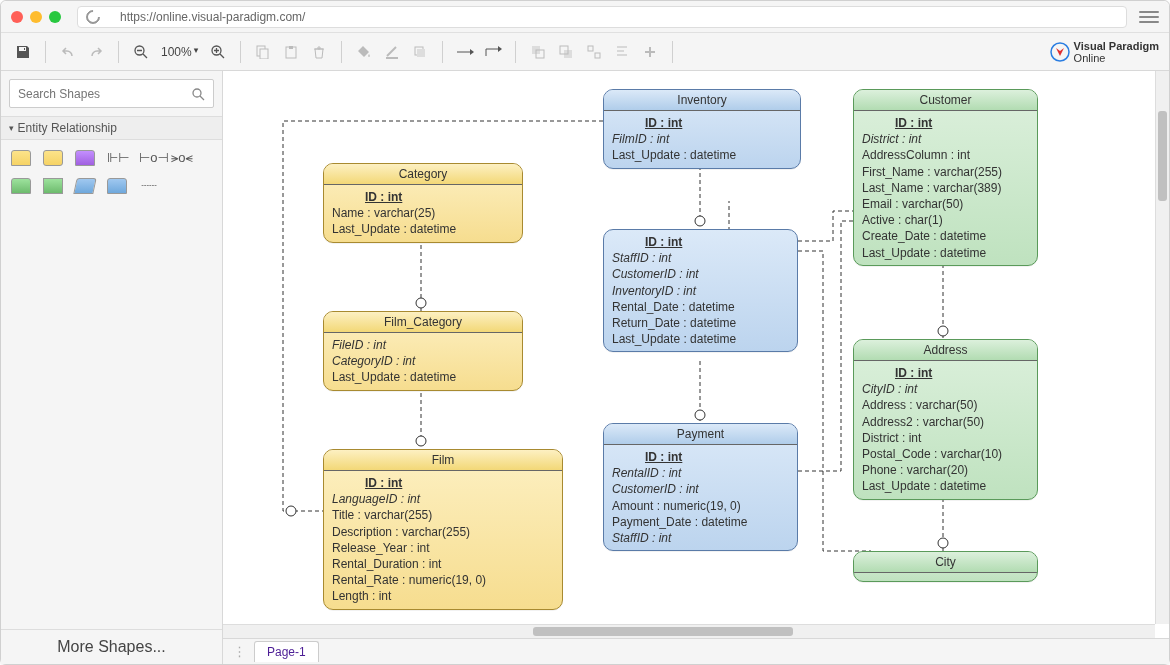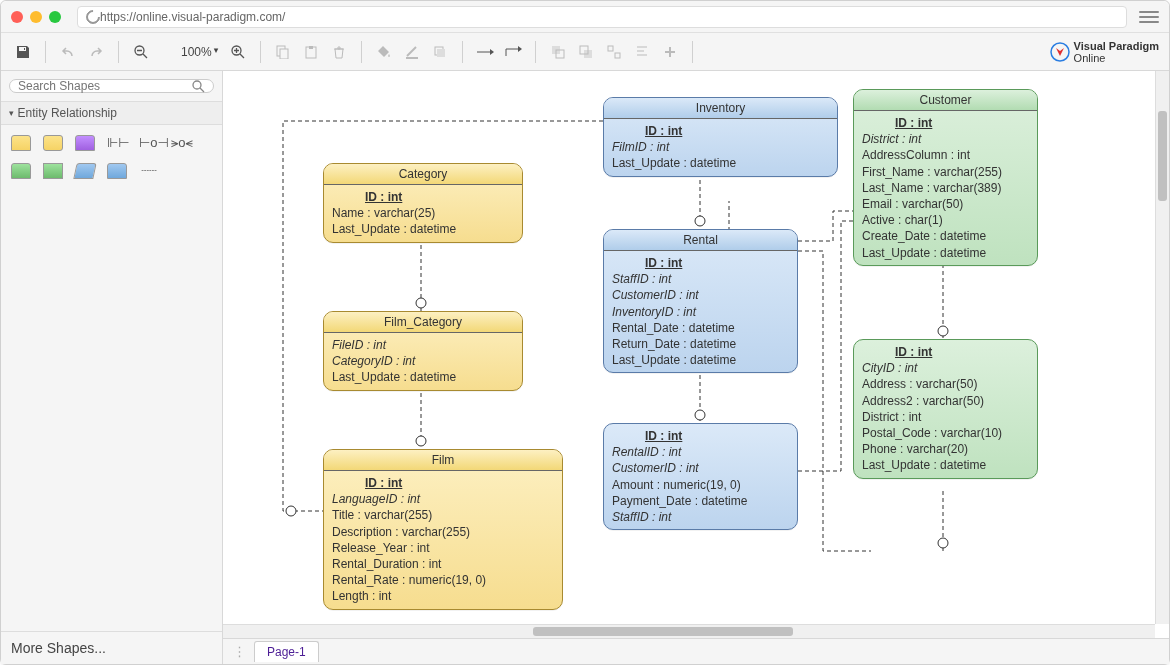--- a/index.html
+++ b/index.html
@@ -4,44 +4,44 @@
 <style>
 * { box-sizing: border-box; margin: 0; padding: 0; }
 body { font-family: Arial, Helvetica, sans-serif; font-size: 13px; color: #333; background: #fff; width: 1170px; height: 665px; overflow: hidden; }
 .window { width: 1170px; height: 665px; border: 1px solid #d0d0d0; border-radius: 6px; background: #fff; position: relative; display: flex; flex-direction: column; box-shadow: 0 1px 3px rgba(0,0,0,0.1); }
 
 
 .titlebar { height: 32px; background: #f5f5f5; border-bottom: 1px solid #e0e0e0; display: flex; align-items: center; padding: 0 10px; border-radius: 6px 6px 0 0; }
 .traffic { display: flex; gap: 7px; margin-right: 16px; }
 .dot { width: 12px; height: 12px; border-radius: 50%; }
 .dot.r { background: #ff5f57; } .dot.y { background: #febc2e; } .dot.g { background: #28c840; }
-.urlbox { flex: 1; background: #fff; border: 1px solid #ddd; border-radius: 4px; height: 22px; display: flex; align-items: center; padding: 0 8px; gap: 0; color: #666; font-size: 12px; }
+.urlbox { flex: 1; background: #fff; border: 1px solid #ddd; border-radius: 4px; height: 22px; display: flex; align-items: center; padding: 0 8px; gap: 20px; color: #666; font-size: 12px; }
 .ham { margin-left: 12px; width: 20px; height: 20px; display: flex; flex-direction: column; justify-content: center; gap: 3px; cursor: pointer; }
 .ham div { height: 2px; background: #888; border-radius: 1px; }
 
 
 .toolbar { height: 38px; background: #f5f5f5; border-bottom: 1px solid #d8d8d8; display: flex; align-items: center; padding: 0 10px; gap: 4px; }
 .tbtn { width: 24px; height: 24px; display: flex; align-items: center; justify-content: center; color: #555; cursor: pointer; border-radius: 2px; }
 .tbtn.disabled { color: #bbb; cursor: default; }
 .tsep { width: 1px; height: 22px; background: #d0d0d0; margin: 0 6px; }
-.zoom { font-size: 12px; color: #444; padding: 0 4px; display:flex; align-items:flex-start; gap:2px;margin-left:20px;}
+.zoom { font-size: 12px; color: #444; padding: 0 4px; display:flex; align-items:flex-start; gap:2px;}
 .logo { margin-left: auto; display: flex; align-items: center; gap: 4px; font-size: 11px; color: #333; }
 .logo b { font-weight: bold; }
 
 
 .main { flex: 1; display: flex; overflow: hidden; }
 .sidebar { width: 222px; background: #f5f5f5; border-right: 1px solid #d8d8d8; display: flex; flex-direction: column; }
 .searchbar { padding: 8px; }
-.searchbox { display: flex; align-items: center; background: #fff; border: 1px solid #ccc; border-radius: 12px; height: 14px; padding: 3px 8px; }
+.searchbox { display: flex; align-items: center; background: #fff; border: 1px solid #ccc; border-radius: 2px; height: 29px; padding: 3px 8px; }
 .searchbox input { border: none; outline: none; flex: 1; font-size: 12px; background: transparent; }
 .section-head { background: #eee; padding: 4px 8px; font-size: 12px; color: #555; border-top: 1px solid #ddd; border-bottom: 1px solid #ddd; display:flex; align-items:center; gap:4px;}
 .palette { padding: 10px; display: flex; flex-wrap: wrap; gap: 12px; }
 .pal-item { width: 20px; height: 16px; border: 1px solid #999; border-radius: 3px 3px 0 0; cursor: pointer; }
 .pal-y{background:linear-gradient(#fce38a,#f6d365);} .pal-p{background:linear-gradient(#c38fff,#a060e0);} .pal-g{background:linear-gradient(#9de29d,#6dbb6d);} .pal-b{background:linear-gradient(#a0c8f0,#6fa8dc);}
-.more-shapes { margin-top: auto; padding: 8px 10px; font-size: 14px; color: #444; border-top: 1px solid #ddd; cursor: pointer; }
+.more-shapes { margin-top: auto; padding: 8px 10px; font-size: 16px; color: #444; border-top: 1px solid #ddd; cursor: pointer; text-align: center; }
 
 
 .center { flex: 1; display: flex; flex-direction: column; position: relative; }
 .canvas-wrap { flex: 1; position: relative; overflow: hidden; }
 .canvas-scroll { position: absolute; inset: 0; overflow: hidden; }
 .canvas { position: relative; width: 920px; height: 560px; background: #fff; }
 .vscroll { position: absolute; right: 0; top: 0; bottom: 14px; width: 14px; background: #f0f0f0; border-left: 1px solid #ddd; }
 .vscroll .thumb { position: absolute; left: 2px; right: 2px; top: 40px; height: 90px; background: #c0c0c0; border-radius: 3px; }
 .hscroll { position: absolute; left: 0; right: 14px; bottom: 0; height: 14px; background: #f0f0f0; border-top: 1px solid #ddd; }
 .hscroll .thumb { position: absolute; top: 2px; bottom: 2px; left: 310px; width: 260px; background: #c0c0c0; border-radius: 3px; }
@@ -304,43 +304,43 @@
                   <div class="row fk">LanguageID : int</div>
                   <div class="row">Title : varchar(255)</div>
                   <div class="row">Description : varchar(255)</div>
                   <div class="row">Release_Year : int</div>
                   <div class="row">Rental_Duration : int</div>
                   <div class="row">Rental_Rate : numeric(19, 0)</div>
                   <div class="row">Length : int</div>
                 </div>
             </div>
 
-            <div class="entity blue" style="left:380px;top:26px;width:235px">
+            <div class="entity blue" style="left:380px;top:18px;width:198px">
               <div class="hdr">Inventory</div>
               <div class="body">
                   <div class="row pk">ID : int</div>
                   <div class="row fk">FilmID : int</div>
                   <div class="row">Last_Update : datetime</div>
                 </div>
             </div>
 
             <div class="entity blue" style="left:380px;top:158px;width:195px">
-              <div class="hdr">Rental</div>
               <div class="body">
                   <div class="row pk">ID : int</div>
                   <div class="row fk">StaffID : int</div>
                   <div class="row fk">CustomerID : int</div>
                   <div class="row fk">InventoryID : int</div>
                   <div class="row">Rental_Date : datetime</div>
                   <div class="row">Return_Date : datetime</div>
                   <div class="row">Last_Update : datetime</div>
                 </div>
             </div>
 
             <div class="entity blue" style="left:380px;top:352px;width:195px">
+              <div class="hdr">Payment</div>
               <div class="body">
                   <div class="row pk">ID : int</div>
                   <div class="row fk">RentalID : int</div>
                   <div class="row fk">CustomerID : int</div>
                   <div class="row">Amount : numeric(19, 0)</div>
                   <div class="row">Payment_Date : datetime</div>
                   <div class="row fk">StaffID : int</div>
                 </div>
             </div>
 
@@ -353,32 +353,37 @@
                   <div class="row">First_Name : varchar(255)</div>
                   <div class="row">Last_Name : varchar(389)</div>
                   <div class="row">Email : varchar(50)</div>
                   <div class="row">Active : char(1)</div>
                   <div class="row">Create_Date : datetime</div>
                   <div class="row">Last_Update : datetime</div>
                 </div>
             </div>
 
             <div class="entity green" style="left:630px;top:268px;width:185px">
+              <div class="hdr">Address</div>
               <div class="body">
                   <div class="row pk">ID : int</div>
                   <div class="row fk">CityID : int</div>
                   <div class="row">Address : varchar(50)</div>
                   <div class="row">Address2 : varchar(50)</div>
                   <div class="row">District : int</div>
                   <div class="row">Postal_Code : varchar(10)</div>
                   <div class="row">Phone : varchar(20)</div>
                   <div class="row">Last_Update : datetime</div>
                 </div>
             </div>
 
+            <div class="entity green" style="left:630px;top:480px;width:185px">
+              <div class="hdr">City</div>
+              <div class="body"></div>
+            </div>
 
           </div>
         </div>
         <div class="vscroll">
             <div class="thumb"></div>
           </div>
         <div class="hscroll">
             <div class="thumb"></div>
           </div>
       </div>

